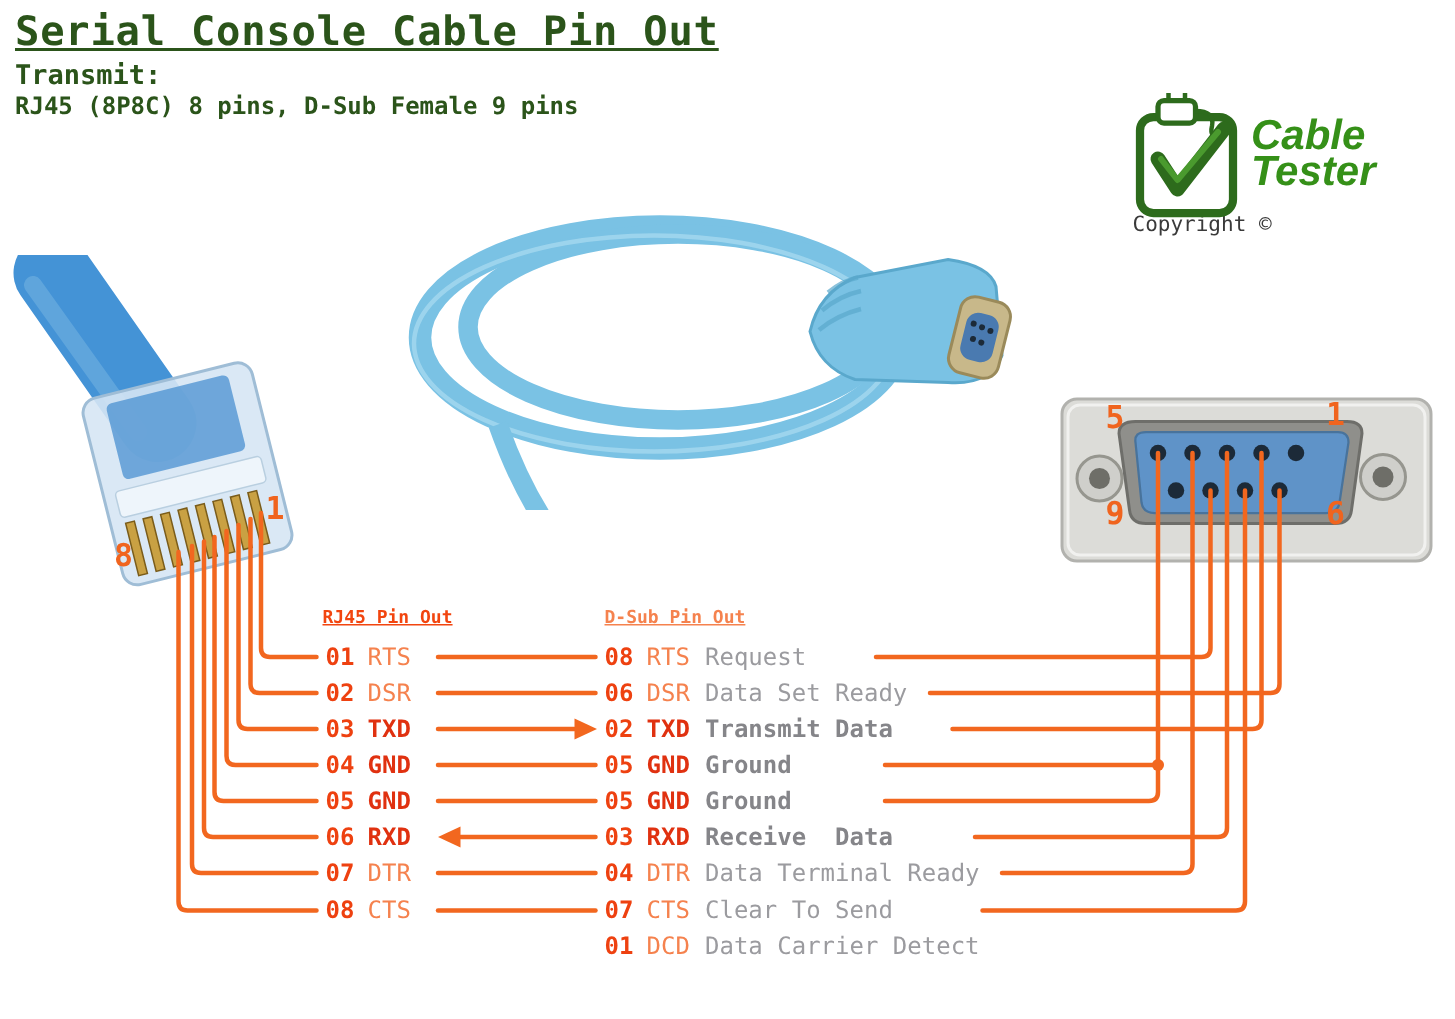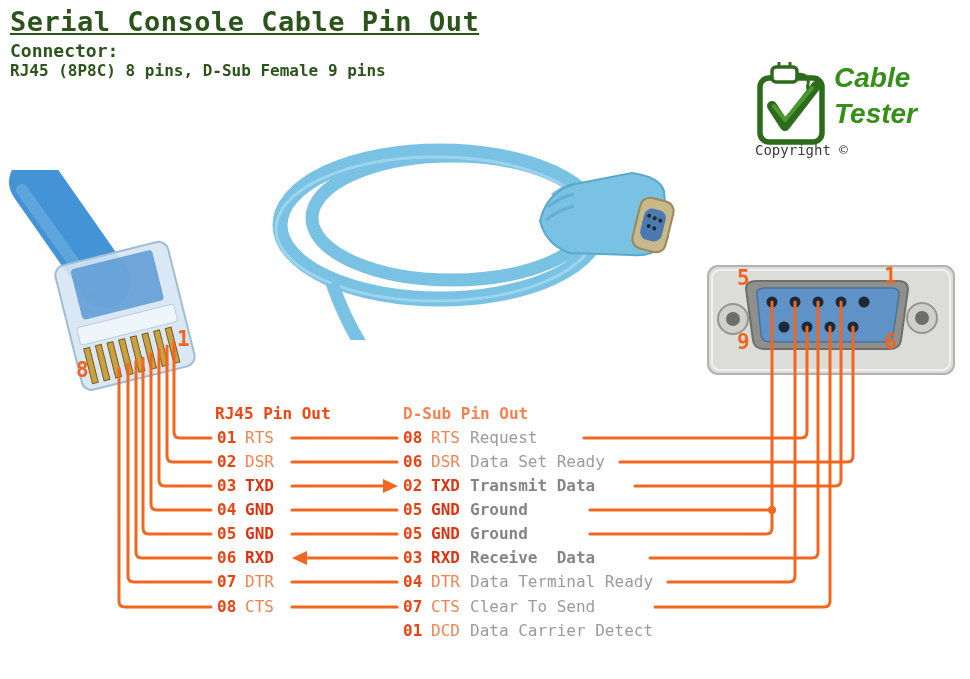--- a/index.html
+++ b/index.html
@@ -7,26 +7,26 @@
          font-family:"DejaVu Sans Mono", monospace;border-radius:23px;}
   
   .title{position:absolute;left:10px;top:6px;font-size:27px;font-weight:bold;
          color:#2b541a;text-decoration:underline;letter-spacing:.5px;white-space:pre;}
   .sub1{position:absolute;left:10px;top:40px;font-size:18px;font-weight:bold;color:#2b541a;white-space:pre;}
   .sub2{position:absolute;left:10px;top:61px;font-size:16px;font-weight:bold;color:#2b541a;white-space:pre;}
   
   .logo-wrap{position:absolute;left:752px;top:62px;width:210px;height:120px;}
   .logo-text{position:absolute;left:82px;font-family:"Liberation Sans",sans-serif;
              font-weight:bold;font-style:italic;color:#359018;font-size:28px;line-height:28px;}
-  .logo-line1{top:2px;} .logo-line2{top:38px;}
+  .logo-line1{top:14px;} .logo-line2{top:38px;}
   .copy1{position:absolute;left:755px;top:142px;font-size:14px;color:#3a3a3a;white-space:pre;}
   .copy2{position:absolute;left:755px;top:162px;font-size:14px;color:#3a3a3a;white-space:pre;}
   
-  .thead{position:absolute;top:404px;font-size:16px;font-weight:bold;color:#f2450f;
-         white-space:pre;z-index:6;}
+  .thead{position:absolute;top:404px;font-size:12px;font-weight:bold;color:#f2450f;
+         text-decoration:underline;white-space:pre;z-index:6;}
   .thead.rj{left:215px;} .thead.ds{left:403px;}
   .row{position:absolute;left:217px;width:720px;height:20px;font-size:16px;line-height:20px;z-index:6;}
   .row span{position:absolute;white-space:pre;}
   .rn{left:0;color:#ee4110;font-weight:bold;}
   .rs{left:28px;color:#f5824e;}
   .dn{left:186px;color:#ee4110;font-weight:bold;}
   .ds{left:214px;color:#f5824e;text-align:center;}
   .de{left:253px;color:#9b9b9f;}
   .row.emph .rs,.row.emph .ds{color:#e03110;font-weight:bold;}
   .row.emph .de{color:#858589;font-weight:bold;}
@@ -34,21 +34,21 @@
   .pinlab{position:absolute;font-size:21px;font-weight:bold;color:#f0641e;z-index:7;}
   svg{position:absolute;}
   .photo{z-index:2;} .overlay{z-index:5;pointer-events:none;}
 </style>
 </head>
 <body>
 
 <div class="stage">
 
   <div class="title">Serial Console Cable Pin Out</div>
-  <div class="sub1">Connector:</div>
+  <div class="sub1">Transmit:</div>
   <div class="sub2">RJ45 (8P8C) 8 pins, D-Sub Female 9 pins</div>
 
   <div class="logo-wrap">
     <svg class="photo" width="80" height="90" viewBox="0 0 80 90" style="left:0;top:0;">
       <rect x="8" y="16" width="62" height="64" rx="9" fill="#ffffff" stroke="#2d6b1c" stroke-width="5.5"></rect>
       <rect x="20" y="5" width="25" height="15" rx="4" fill="#ffffff" stroke="#2d6b1c" stroke-width="3.5"></rect>
       <path d="M27,5 V0 M38,5 V0" stroke="#2d6b1c" stroke-width="3" fill="none"></path>
       <path d="M45,12 Q58,12 56,22 Q54,30 62,30" stroke="#2d6b1c" stroke-width="3" fill="none"></path>
       <path d="M20,44 L33,64 L64,24" stroke="#2d6b1c" stroke-width="10" stroke-linecap="round" stroke-linejoin="round" fill="none"></path>
       <path d="M22,44 L33,58 L60,26" stroke="#4a9a2e" stroke-width="4" stroke-linecap="round" stroke-linejoin="round" fill="none"></path>

